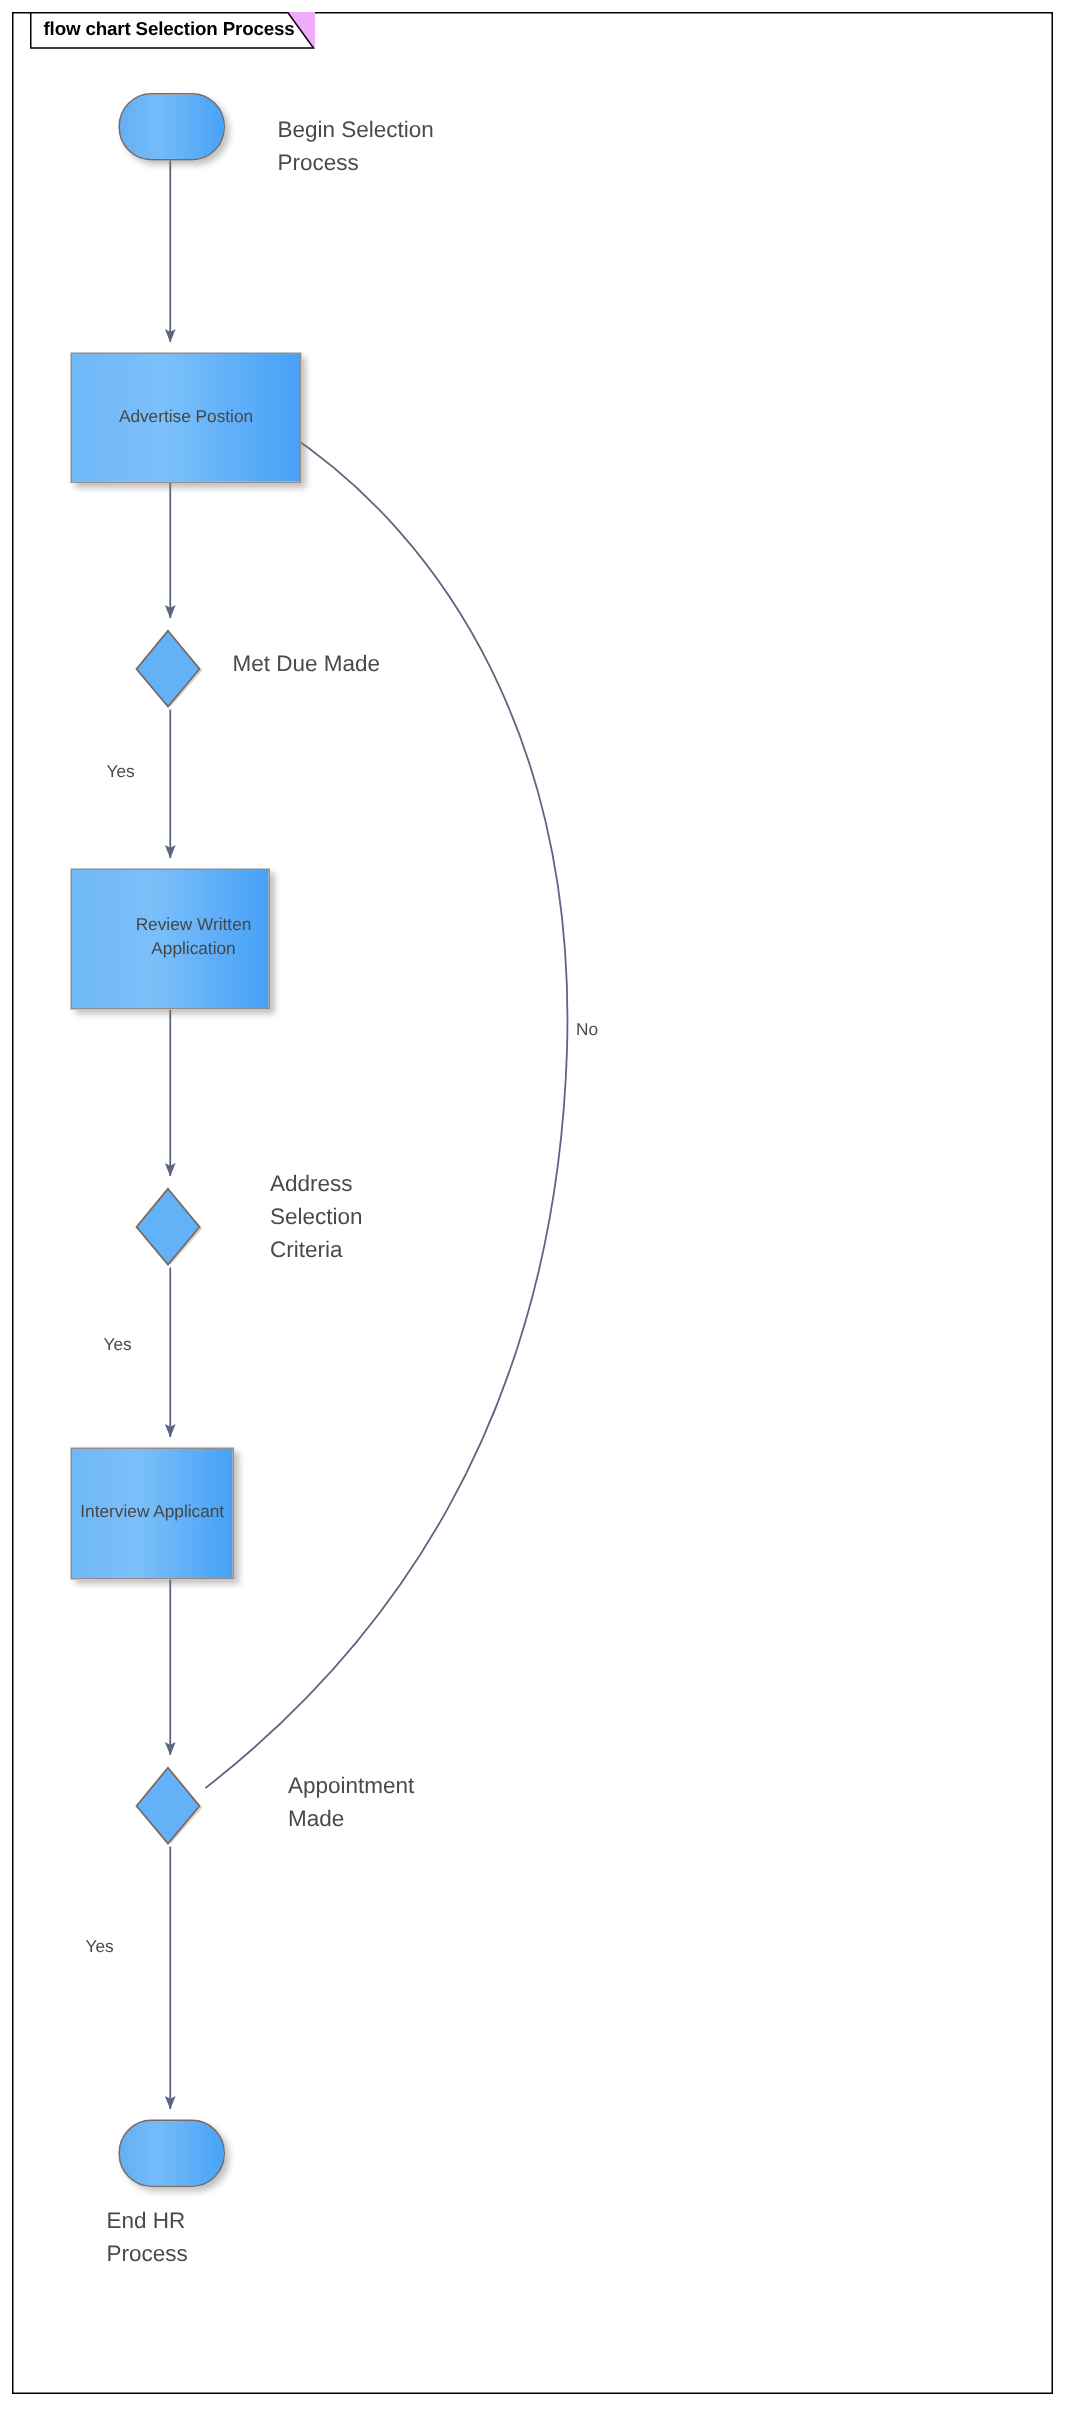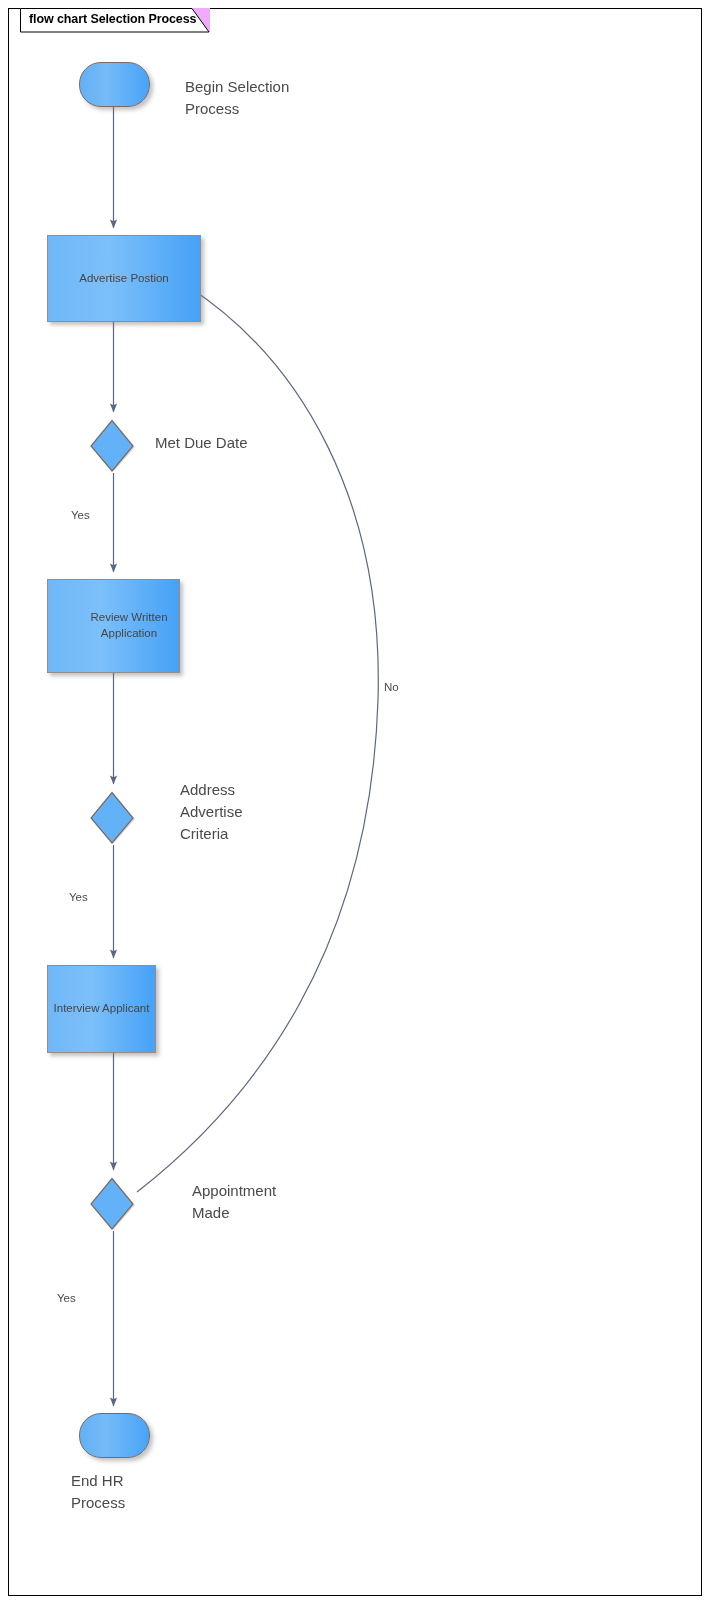--- a/index.html
+++ b/index.html
@@ -165,36 +165,36 @@
   <span class="node-text">Advertise Postion</span>
 </div>
 
 <div class="node node-decision" style="left:90px; top:419px;">
   <svg class="diamond" viewBox="0 0 46 54">
     <polygon points="24,4 45,28 24,52 3,28" fill="rgba(140,140,140,0.35)"></polygon>
     <polygon points="22,1.5 43,27 22,52 1,27" fill="#63b2f8" stroke="#7a6a63" stroke-width="1.2"></polygon>
     <polygon points="22,1.5 43,27 22,52 1,27" fill="url(#dgrad)" opacity="0"></polygon>
   </svg>
 </div>
-<div class="label" style="left:155px; top:432px; width:130px;">Met Due Date</div>
+<div class="label" style="left:155px; top:432px; width:130px;">Met Due Made</div>
 <div class="edge-label" style="left:71px; top:509px;">Yes</div>
 
 <div class="node node-action" style="left:47px; top:579px; width:133px; height:94px;padding-left:31px;">
   <span class="node-text">Review Written
 Application</span>
 </div>
 
 <div class="node node-decision" style="left:90px; top:791px;">
   <svg class="diamond" viewBox="0 0 46 54">
     <polygon points="24,4 45,28 24,52 3,28" fill="rgba(140,140,140,0.35)"></polygon>
     <polygon points="22,1.5 43,27 22,52 1,27" fill="#63b2f8" stroke="#7a6a63" stroke-width="1.2"></polygon>
   </svg>
 </div>
 <div class="label" style="left:180px; top:779px; width:120px;">Address
-Advertise
+Selection
 Criteria</div>
 <div class="edge-label" style="left:69px; top:891px;">Yes</div>
 
 <div class="node node-action" style="left:47px; top:965px; width:109px; height:88px;">
   <span class="node-text">Interview Applicant</span>
 </div>
 
 <div class="node node-decision" style="left:90px; top:1177px;">
   <svg class="diamond" viewBox="0 0 46 54">
     <polygon points="24,4 45,28 24,52 3,28" fill="rgba(140,140,140,0.35)"></polygon>

